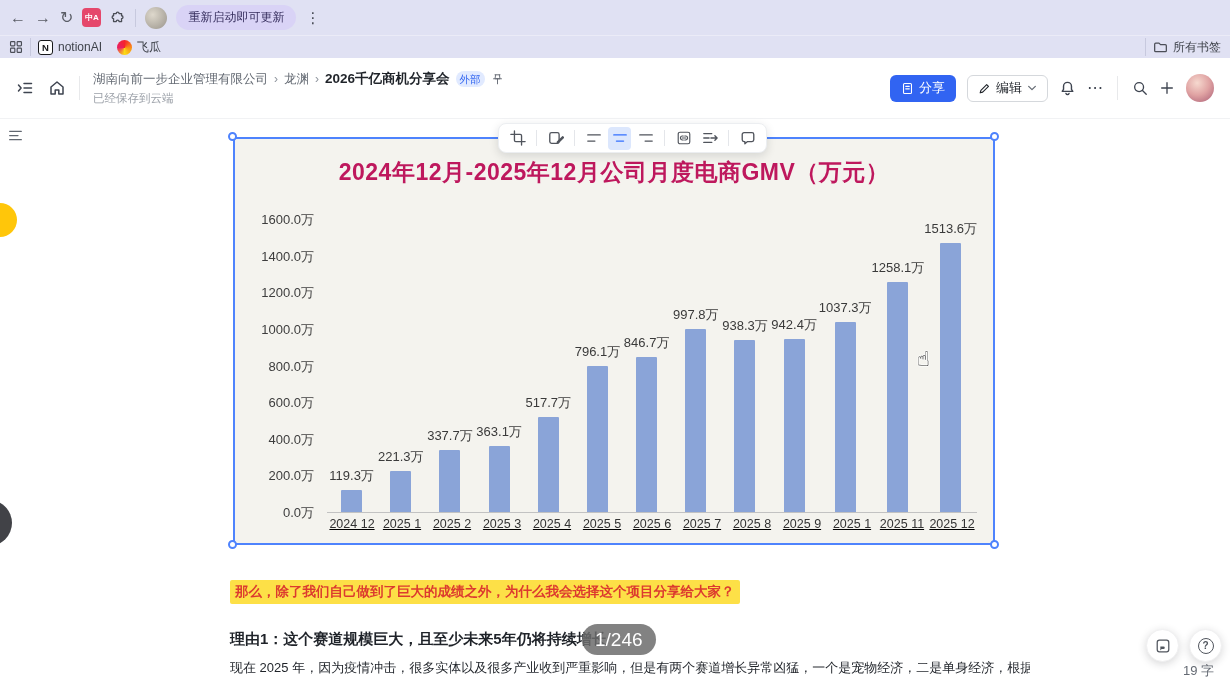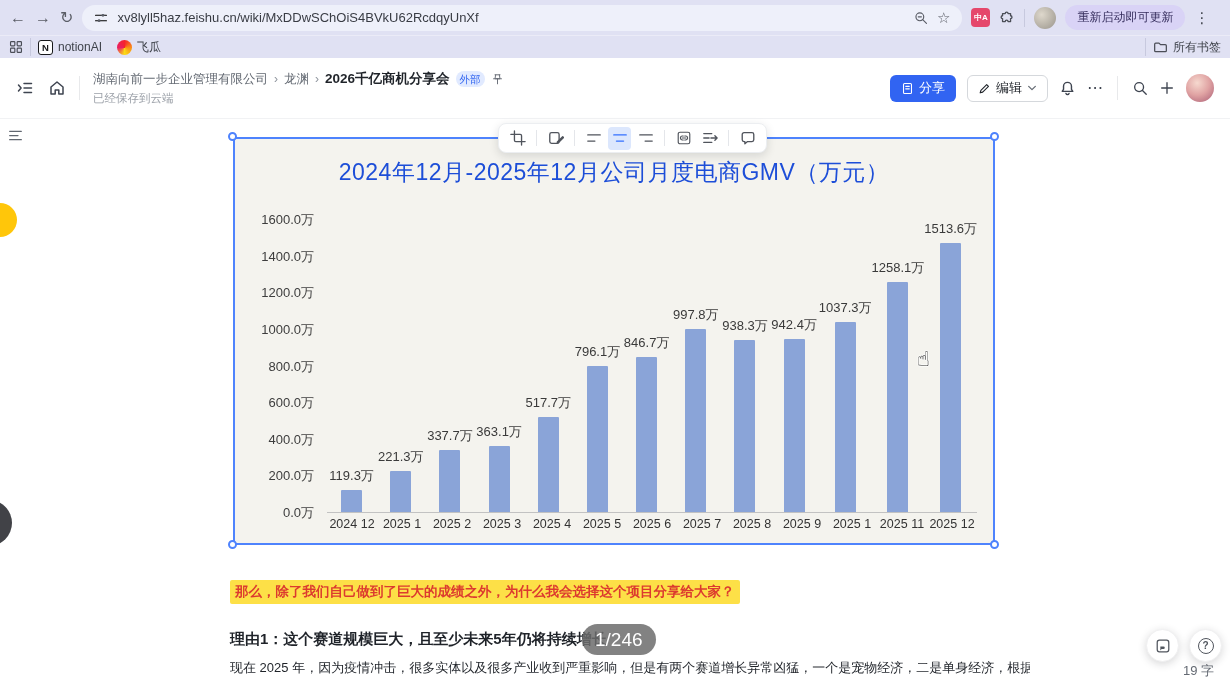--- a/index.html
+++ b/index.html
@@ -71,32 +71,32 @@
     display:flex; align-items:center; padding:0 7px; gap:3px; z-index:5; }
   .tb-btn { width:23px; height:23px; display:flex; align-items:center; justify-content:center;
     border-radius:4px; color:#50545c; }
   .tb-btn.active { background:#dce7fd; color:#3370ff; }
   .tb-sep { width:1px; height:16px; background:#e4e6ea; margin:0 4px; }
 
   
   .img-block { position:absolute; left:233px; top:18px; width:762px; height:408px;
     background:#f4f3ee; border:2px solid #4e83fd; border-radius:2px; overflow:hidden; }
   .chart-title { padding-top:16px; margin-bottom:30px; text-align:center; font-size:23px;
-    line-height:35px; font-weight:normal; color:#1d4ed8; letter-spacing:0.5px; }
+    line-height:35px; font-weight:bold; color:#be185d; letter-spacing:0.5px; }
   .chart-body { display:flex; height:293px; }
   .y-axis { position:relative; width:92px; height:293px; flex:none; }
   .ytick { position:absolute; right:13px; font-size:13px; color:#3d3d3d; line-height:16px;
     white-space:nowrap; }
   .plot { width:650px; height:293px; display:flex; align-items:flex-end;
     border-bottom:1px solid #c2c2c2; }
   .bar-cell { flex:1; display:flex; flex-direction:column; align-items:center;
     justify-content:flex-end; height:100%;margin-top:27px; }
   .bar-label { font-size:13px; color:#3a3a3a; margin-bottom:5px; white-space:nowrap; z-index:1; }
   .bar { width:21px; border-radius:1px 1px 0 0; }
-  .x-axis { margin-left:92px; width:650px; display:flex; margin-top:4px; }
+  .x-axis { margin-left:92px; width:650px; display:flex; margin-top:4px;text-decoration:underline; }
   .xlab { flex:1; text-align:center; font-size:12.5px; color:#333; white-space:nowrap; }
 
   .handle { position:absolute; width:9px; height:9px; border-radius:50%; background:#fff;
     border:2px solid #4e83fd; z-index:6; }
   .cursor-hand { position:absolute; left:917px; top:228px; font-size:21px; color:#1c1c1c;
     z-index:7; text-shadow:-1px 0 #fff,1px 0 #fff,0 -1px #fff,0 1px #fff;
     font-family:"DejaVu Sans",sans-serif; }
 
   
   .hl-line { position:absolute; left:230px; top:461px; background:#fde047; color:#dc3a2f;
@@ -123,37 +123,20 @@
 </style>
 </head>
 <body>
 
 <div id="app">
 
   <div class="chrome-bar">
     <span class="nav-ic">←</span>
     <span class="nav-ic">→</span>
     <span class="nav-ic">↻</span>
-    <div class="urlbar">
-      <span>
-        <svg class="ic" width="14" height="14" viewBox="0 0 18 18">
-            <path d="M2 5.5h14 M2 12.5h14"></path>
-            <circle cx="11.5" cy="5.5" r="1.8" fill="#5a5d66" stroke="none"></circle>
-            <circle cx="6.5" cy="12.5" r="1.8" fill="#5a5d66" stroke="none"></circle>
-          </svg>
-      </span>
-      <span class="url-text">xv8lyll5haz.feishu.cn/wiki/MxDDwSChOiS4BVkU62RcdqyUnXf</span>
-      <span>
-        <svg class="ic" width="14" height="14" viewBox="0 0 18 18" style="color:#5a5d66">
-            <circle cx="7.5" cy="7.5" r="5"></circle>
-            <path d="M11.2 11.2L16 16 M5.5 7.5h4"></path>
-          </svg>
-      </span>
-      <span class="star">☆</span>
-    </div>
     <div class="ext-translate">
       <span>中A</span>
     </div>
     <span style="color:#4b4e57">
       <svg class="ic" width="16" height="16" viewBox="0 0 18 18">
           <path d="M4 6.5V4h3a1.6 1.6 0 1 1 3.2 0H13v2.5a1.6 1.6 0 1 1 0 3.2V13h-2.8a1.6 1.6 0 1 0-3.2 0H4V9.7a1.6 1.6 0 1 1 0-3.2z"></path>
         </svg>
     </span>
     <div class="vdiv"></div>
     <div class="avatar-sm"></div>

